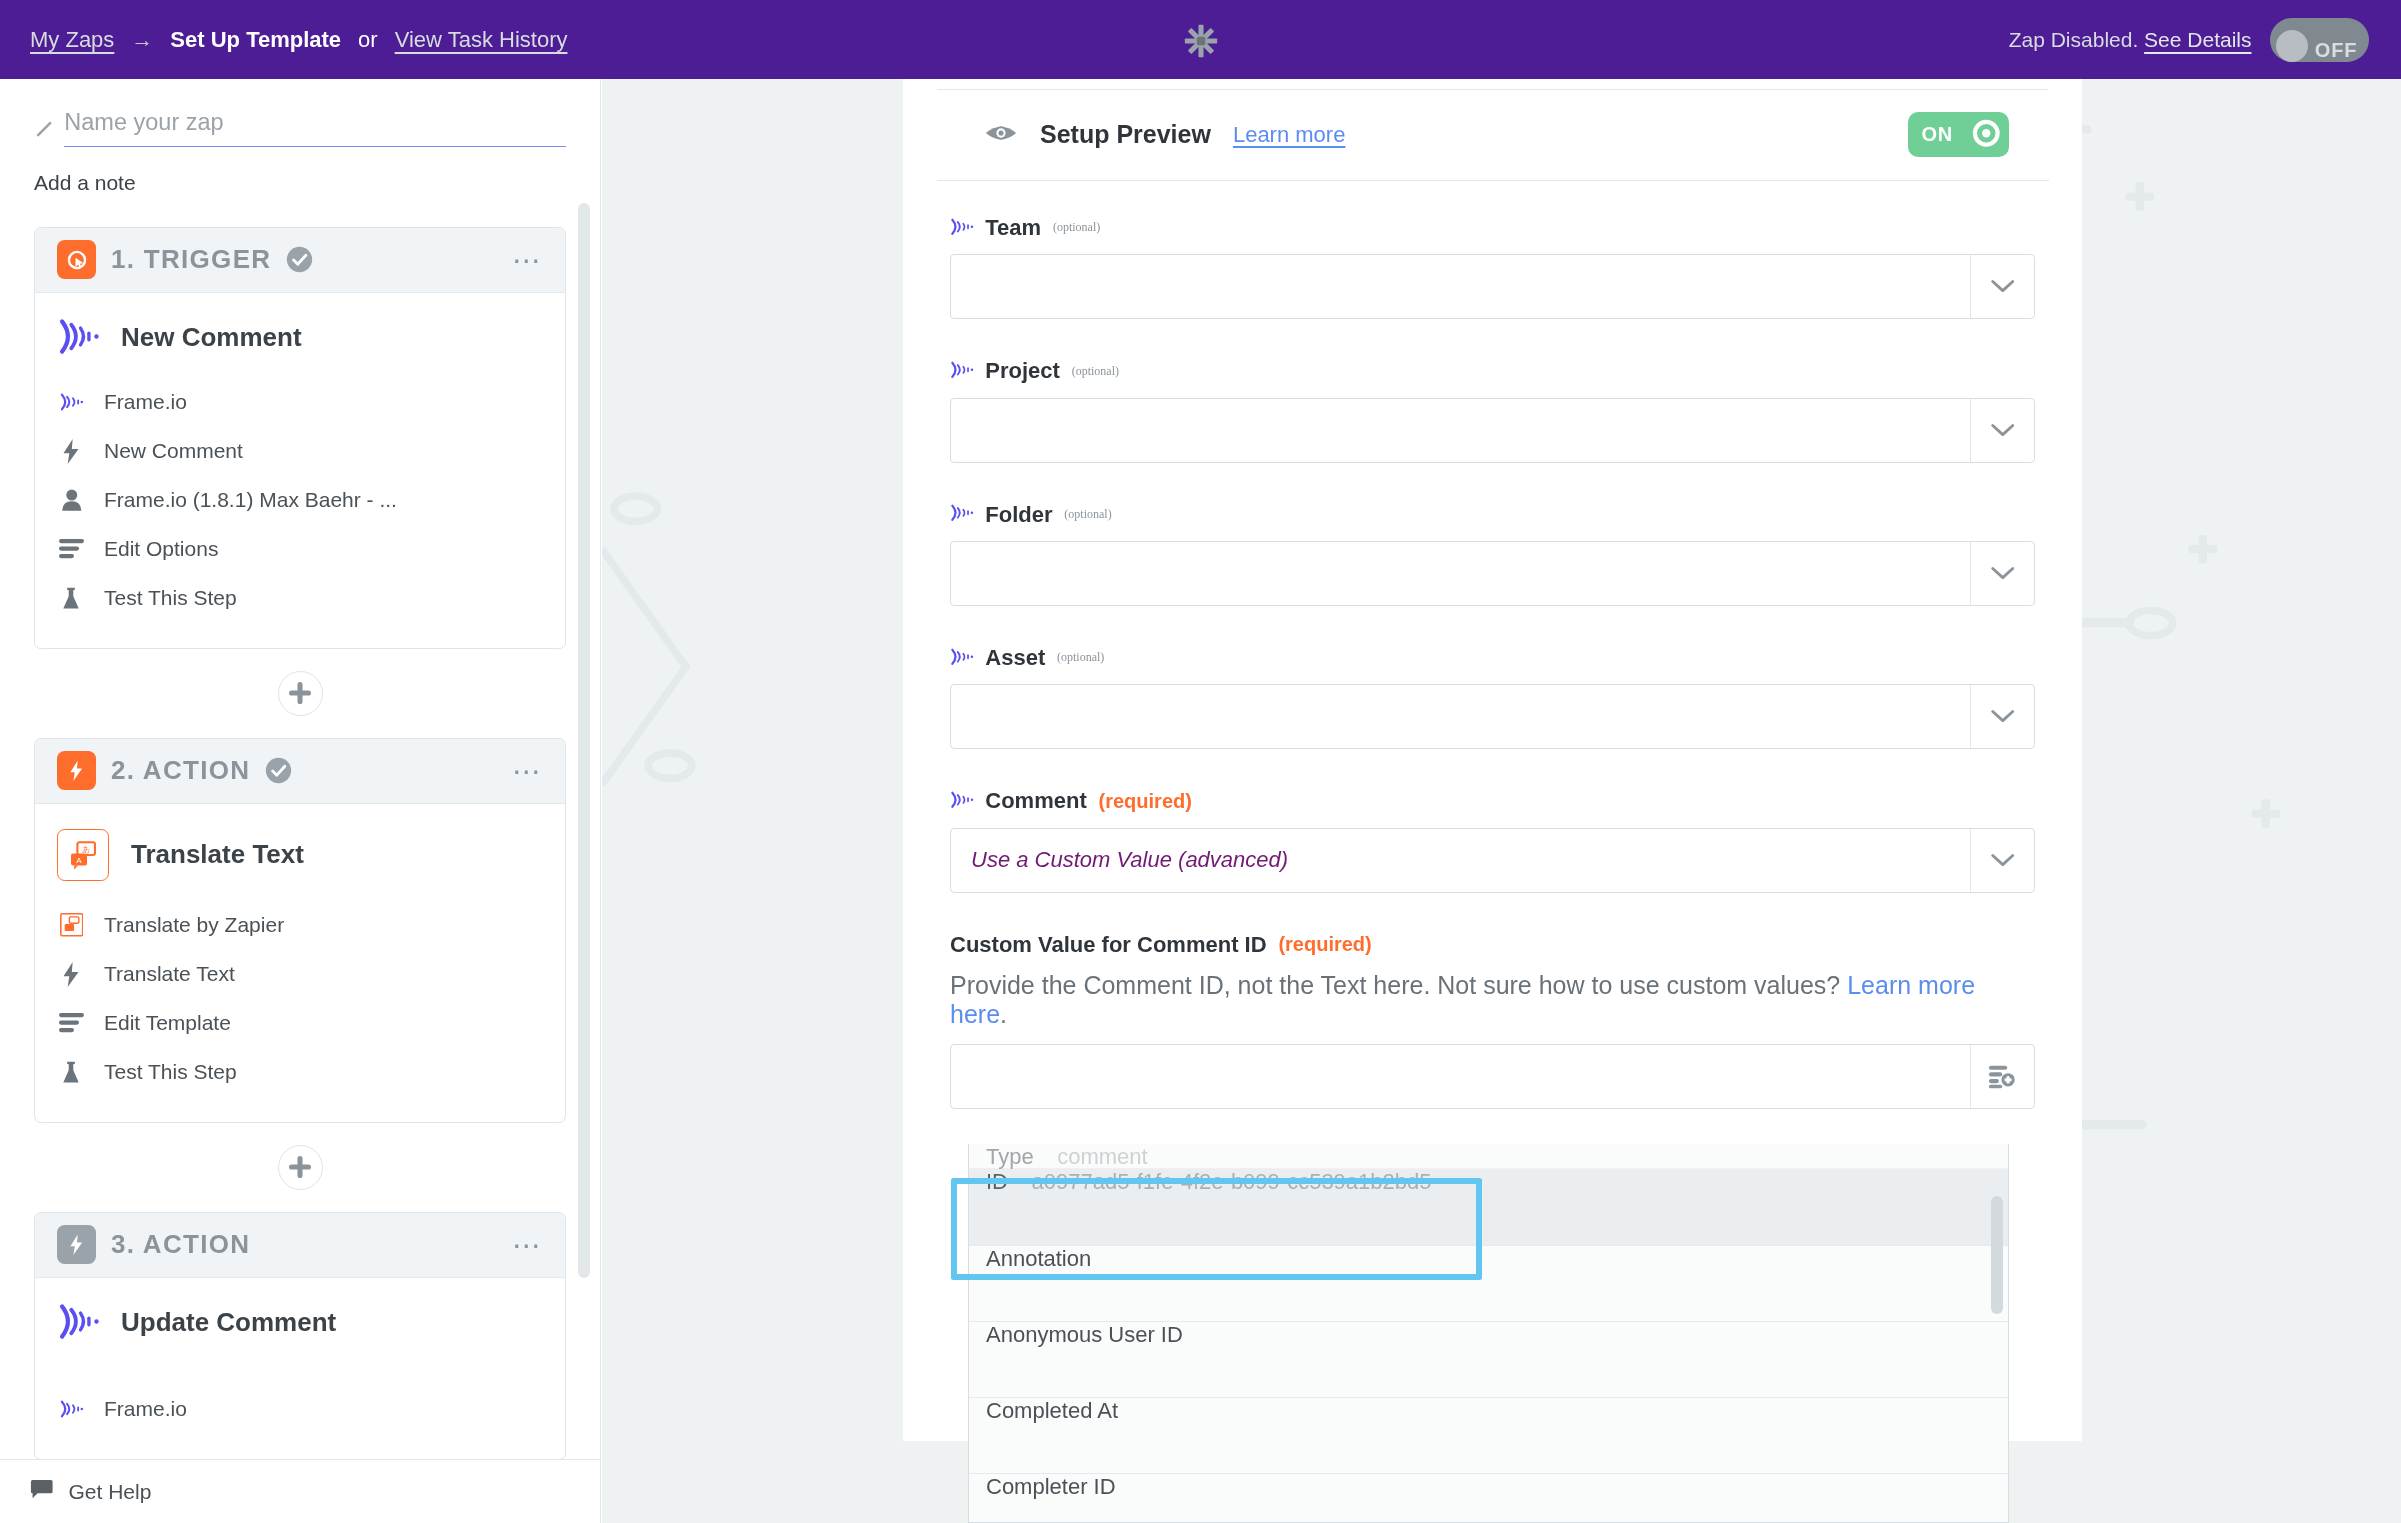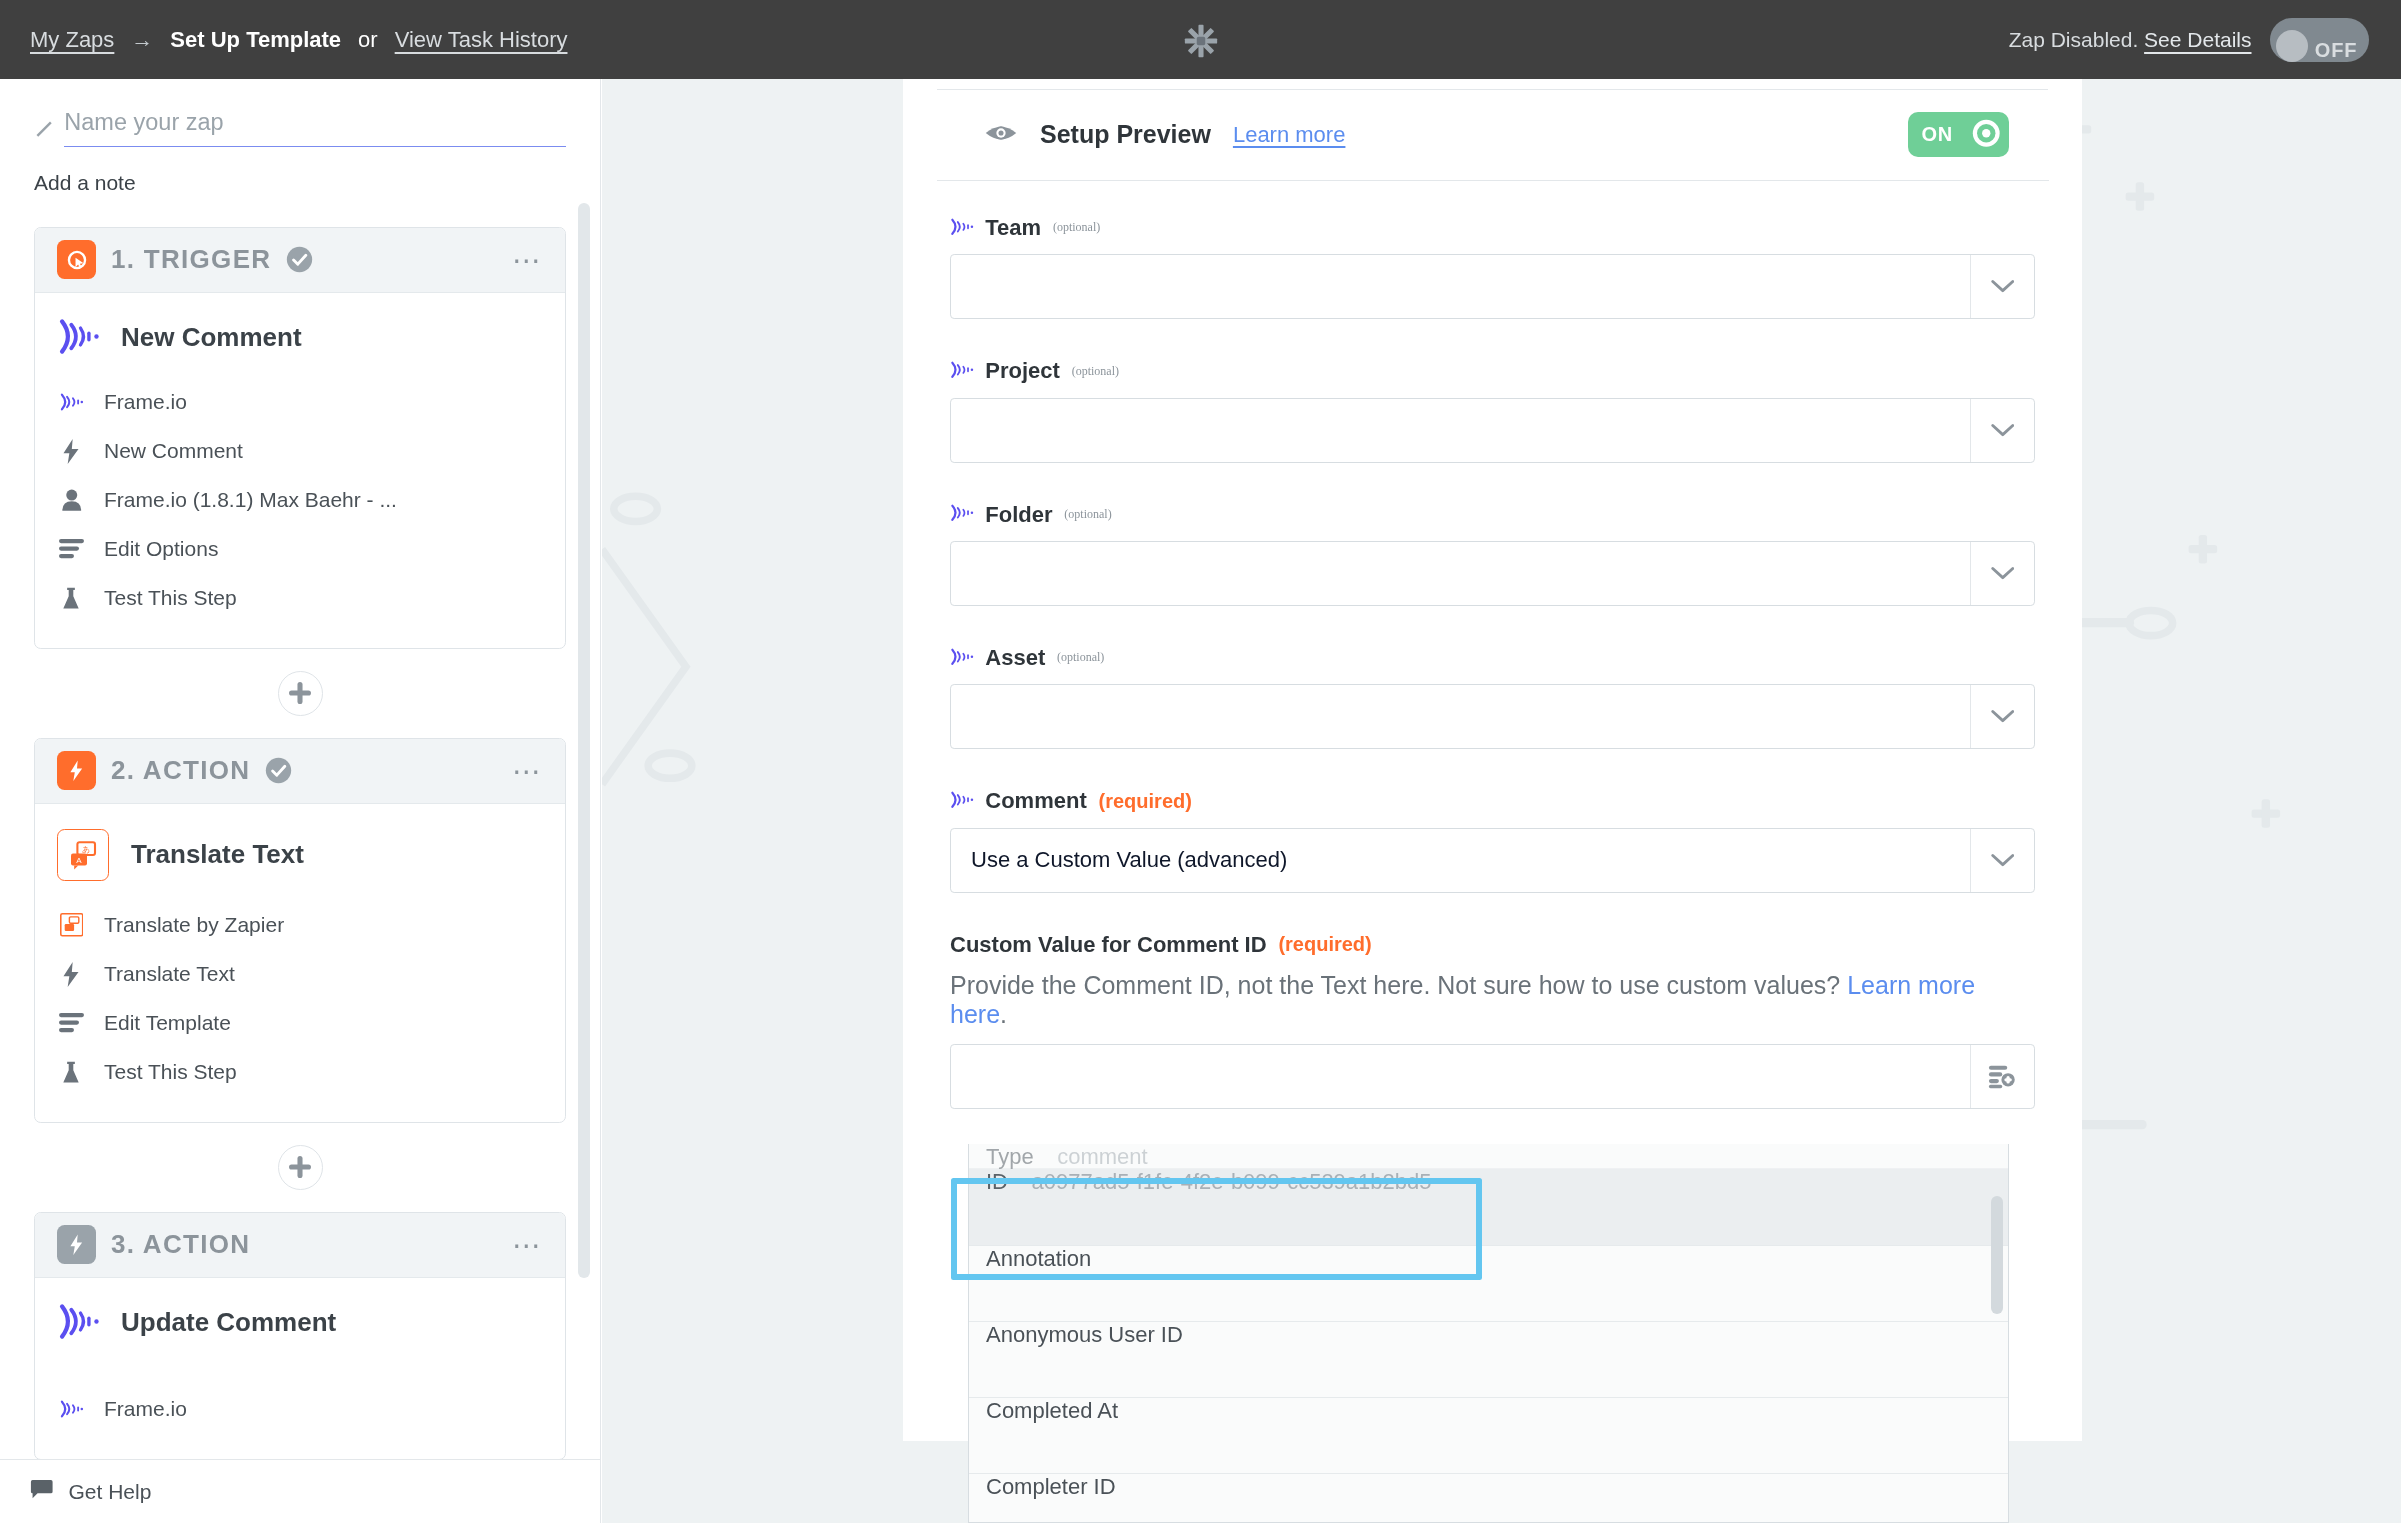--- a/index.html
+++ b/index.html
@@ -6,21 +6,21 @@
   html, body {
     width: 2401px; height: 1523px;
     font-family: "Liberation Sans", sans-serif;
     background: #ffffff;
     overflow: hidden;
   }
 
   
   .topbar {
     position: absolute; top: 0; left: 0; width: 2401px; height: 79px;
-    background: #404040;
+    background: #4c1d95;
     display: flex; align-items: center;
   }
   .crumbs { display: flex; align-items: center; gap: 17px; padding-left: 30px; }
   .crumb-link {
     color: #d8dcdf; font-size: 22px; text-decoration: underline;
     text-underline-offset: 5px; cursor: pointer; white-space: nowrap;
   }
   .crumb-arrow { color: #c3c9cd; font-size: 22px; }
   .crumb-current { color: #ffffff; font-size: 22px; font-weight: bold; white-space: nowrap; }
   .crumb-or { color: #ffffff; font-size: 22px; }
@@ -146,21 +146,21 @@
   .field { margin-bottom: 39px; }
   .field-label-row { display: flex; align-items: center; gap: 11.8px; margin-bottom: 13.4px; }
   .field-label { font-size: 22px; font-weight: bold; color: #2f353a; }
   .field-hint-optional { font-size: 12px; color: #8c949b; font-weight: normal; font-family: Liberation Serif, serif; }
   .field-hint-required { font-size: 20px; color: #ff6d2c; font-weight: bold; }
 
   .select-box {
     height: 65px; border: 0.8px solid #d7dde1; border-radius: 4.2px;
     display: flex; align-items: stretch; background: #fff;
   }
-  .select-value { flex: 1; display: flex; align-items: center; padding: 0 20px; font-size: 22px; color: #0f172a; }
+  .select-value { flex: 1; display: flex; align-items: center; padding: 0 20px; font-size: 22px; color: #701a75; font-style: italic; }
   .select-arrow {
     width: 64px; border-left: 0.8px solid #e3e7ea; display: flex;
     align-items: center; justify-content: center; cursor: pointer;
   }
 
   .field-desc { font-size: 25px; color: #6a7279; margin-bottom: 15px; }
   .field-desc a { color: #5b8def; text-decoration: none; cursor: pointer; }
 
   .custom-input {
     height: 65px; border: 0.8px solid #d7dde1; border-radius: 4.2px;

